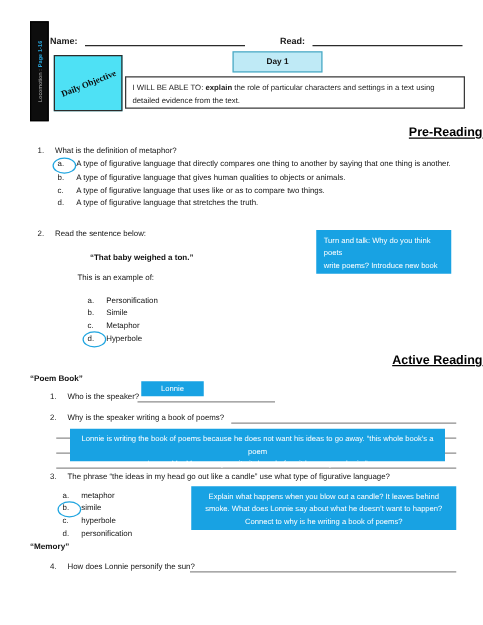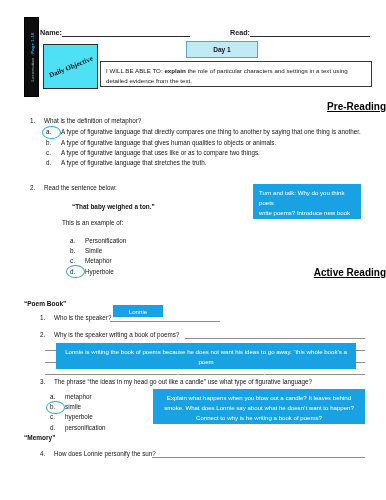--- a/index.html
+++ b/index.html
@@ -48,20 +48,21 @@
   .side-tab-text .hl { color: #28a9e2; font-weight: bold; }
 
   
   .hdr {
     position: absolute;
     left: 40px;
     top: 28px;
     width: 330px;
     display: flex;
     align-items: flex-end;
+    gap: 6px;
     font-size: 7.2px;
     font-weight: bold;
   }
   .hdr-label { white-space: nowrap; }
   .rule {
     flex: 1 1 auto;
     border-bottom: 1px solid #2b2b2b;
     height: 8px;
   }
   .rule.date-rule { flex: 0 0 120px; }
@@ -129,21 +130,21 @@
   .section-head {
     position: absolute;
     width: 100%;
     text-align: right;
     font-size: 10px;
     font-weight: bold;
     text-decoration: underline;
     color: #000;
   }
   #head-pre { top: 101px; }
-  #head-active { top: 267px; }
+  #head-active { top: 283px; }
 
   
   .q {
     position: absolute;
     font-size: 6.3px;
     color: #141414;
     line-height: 1.5;
   }
   .q-row {
     display: flex;

